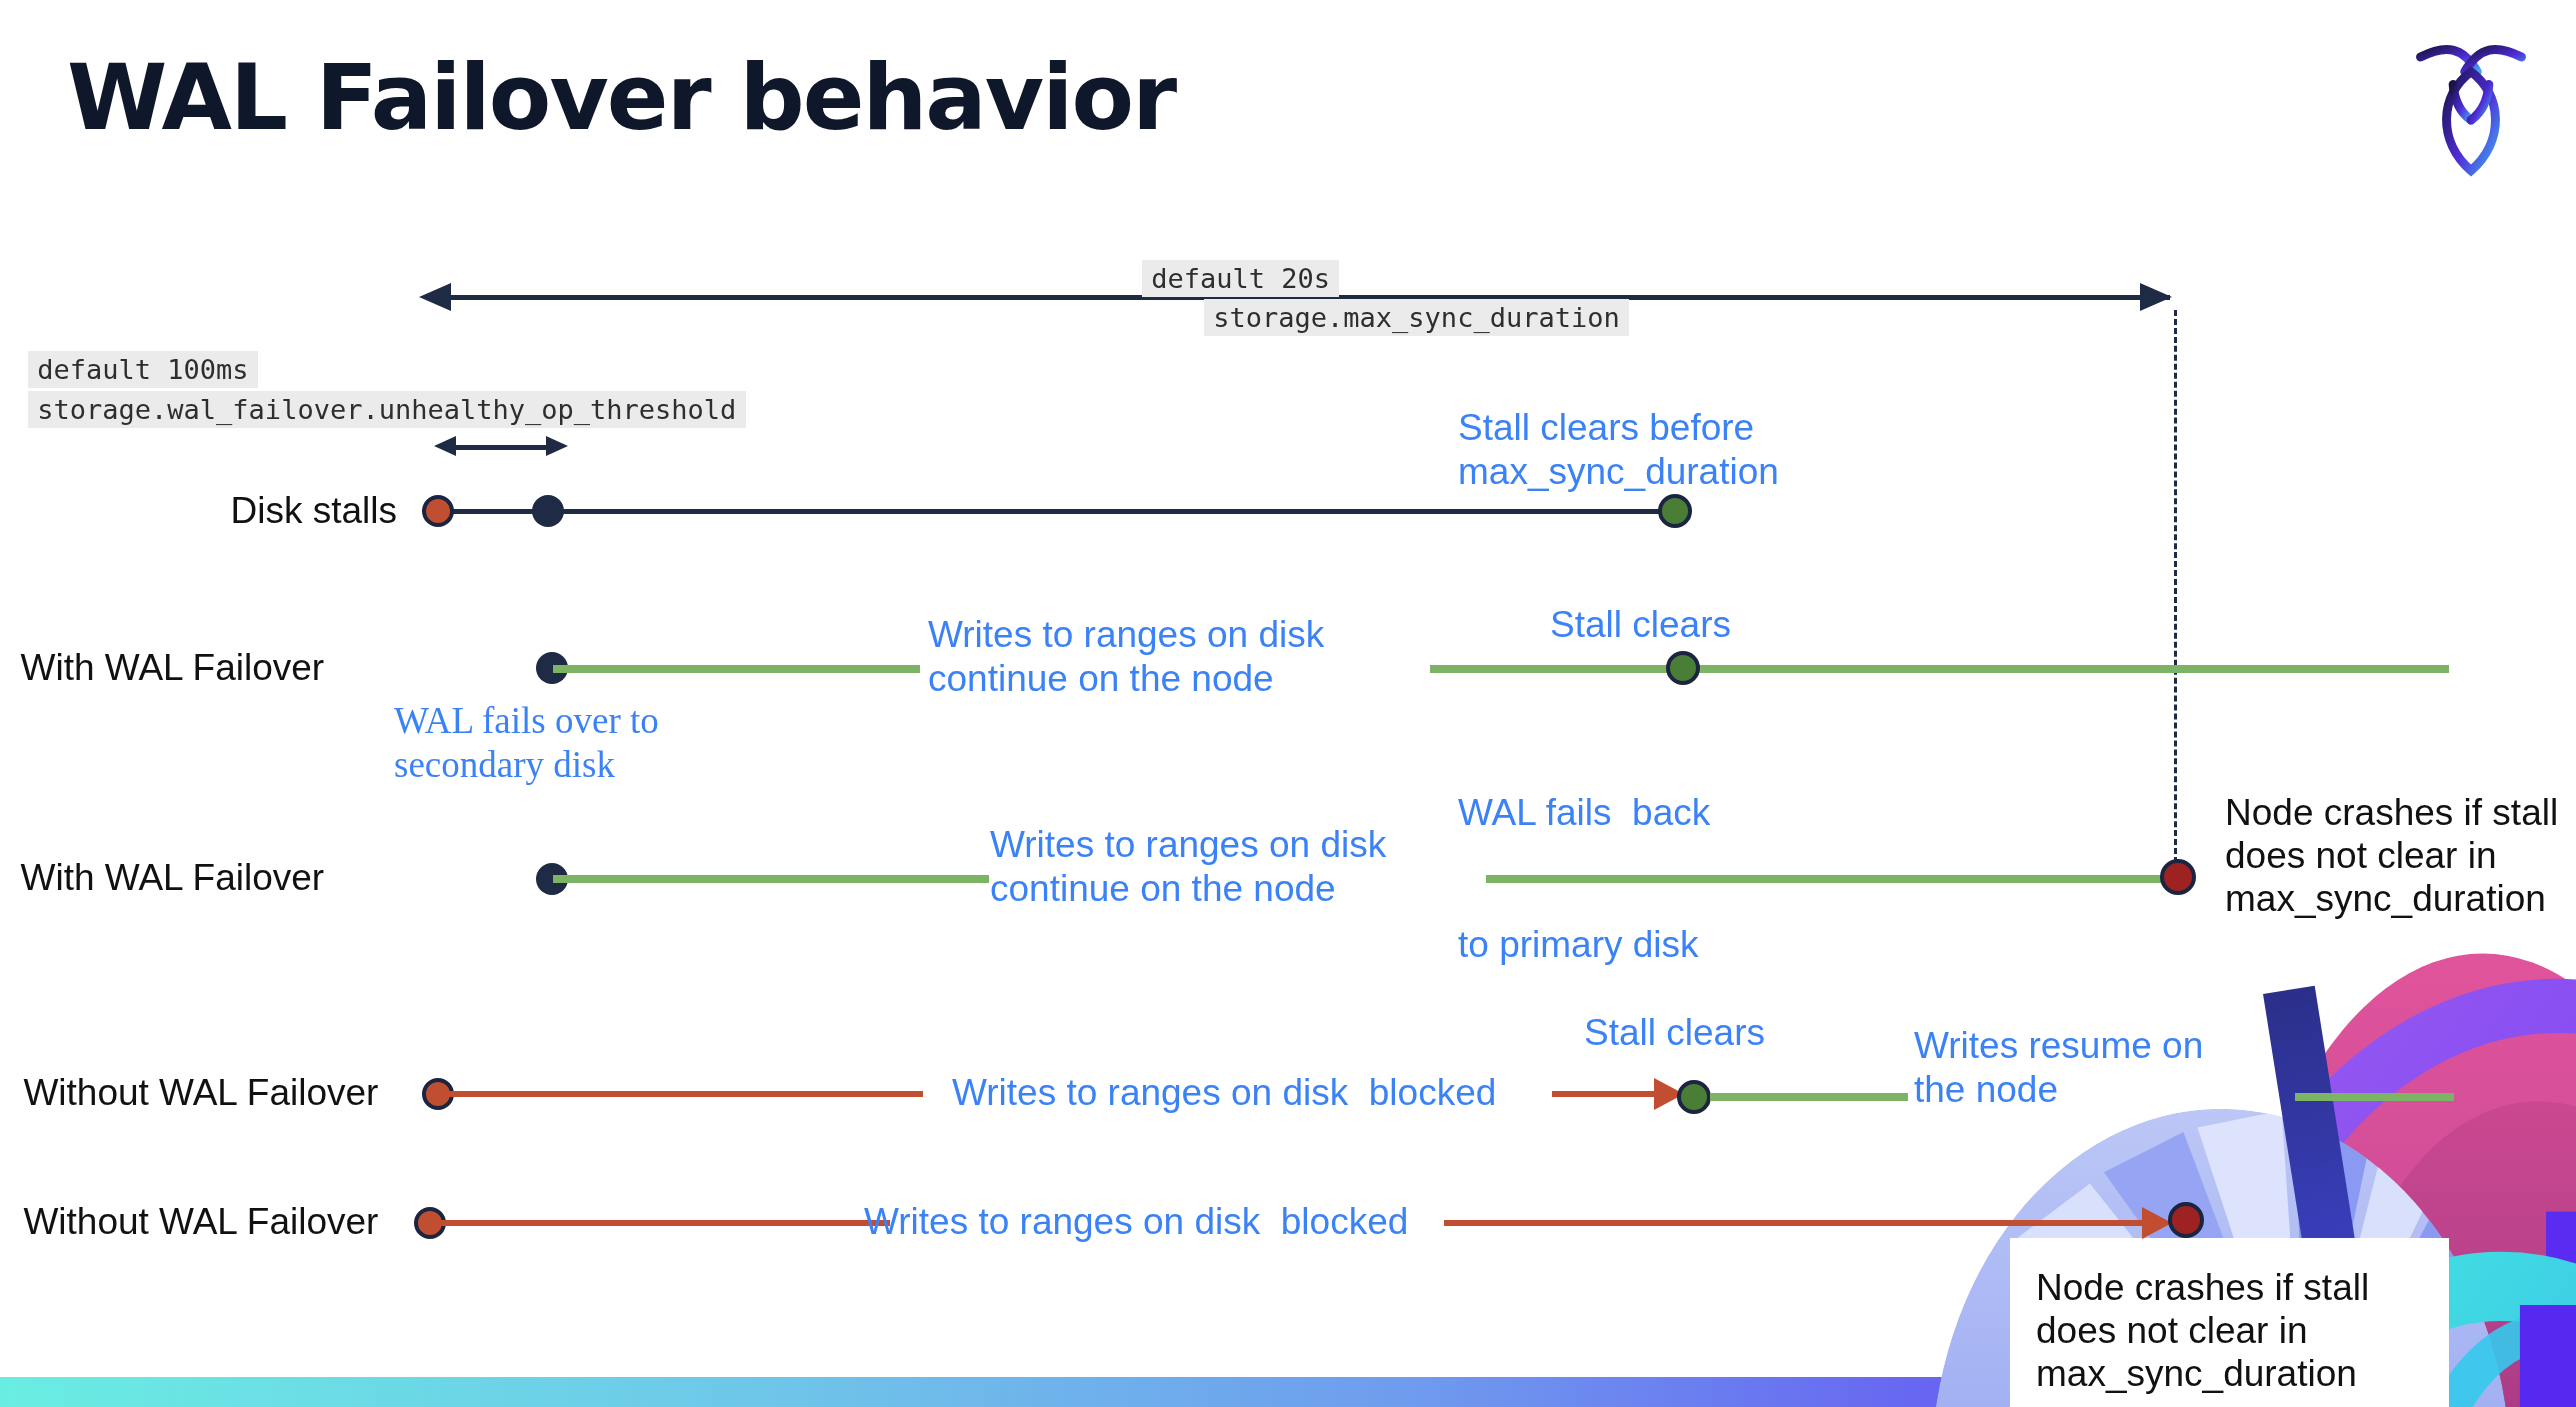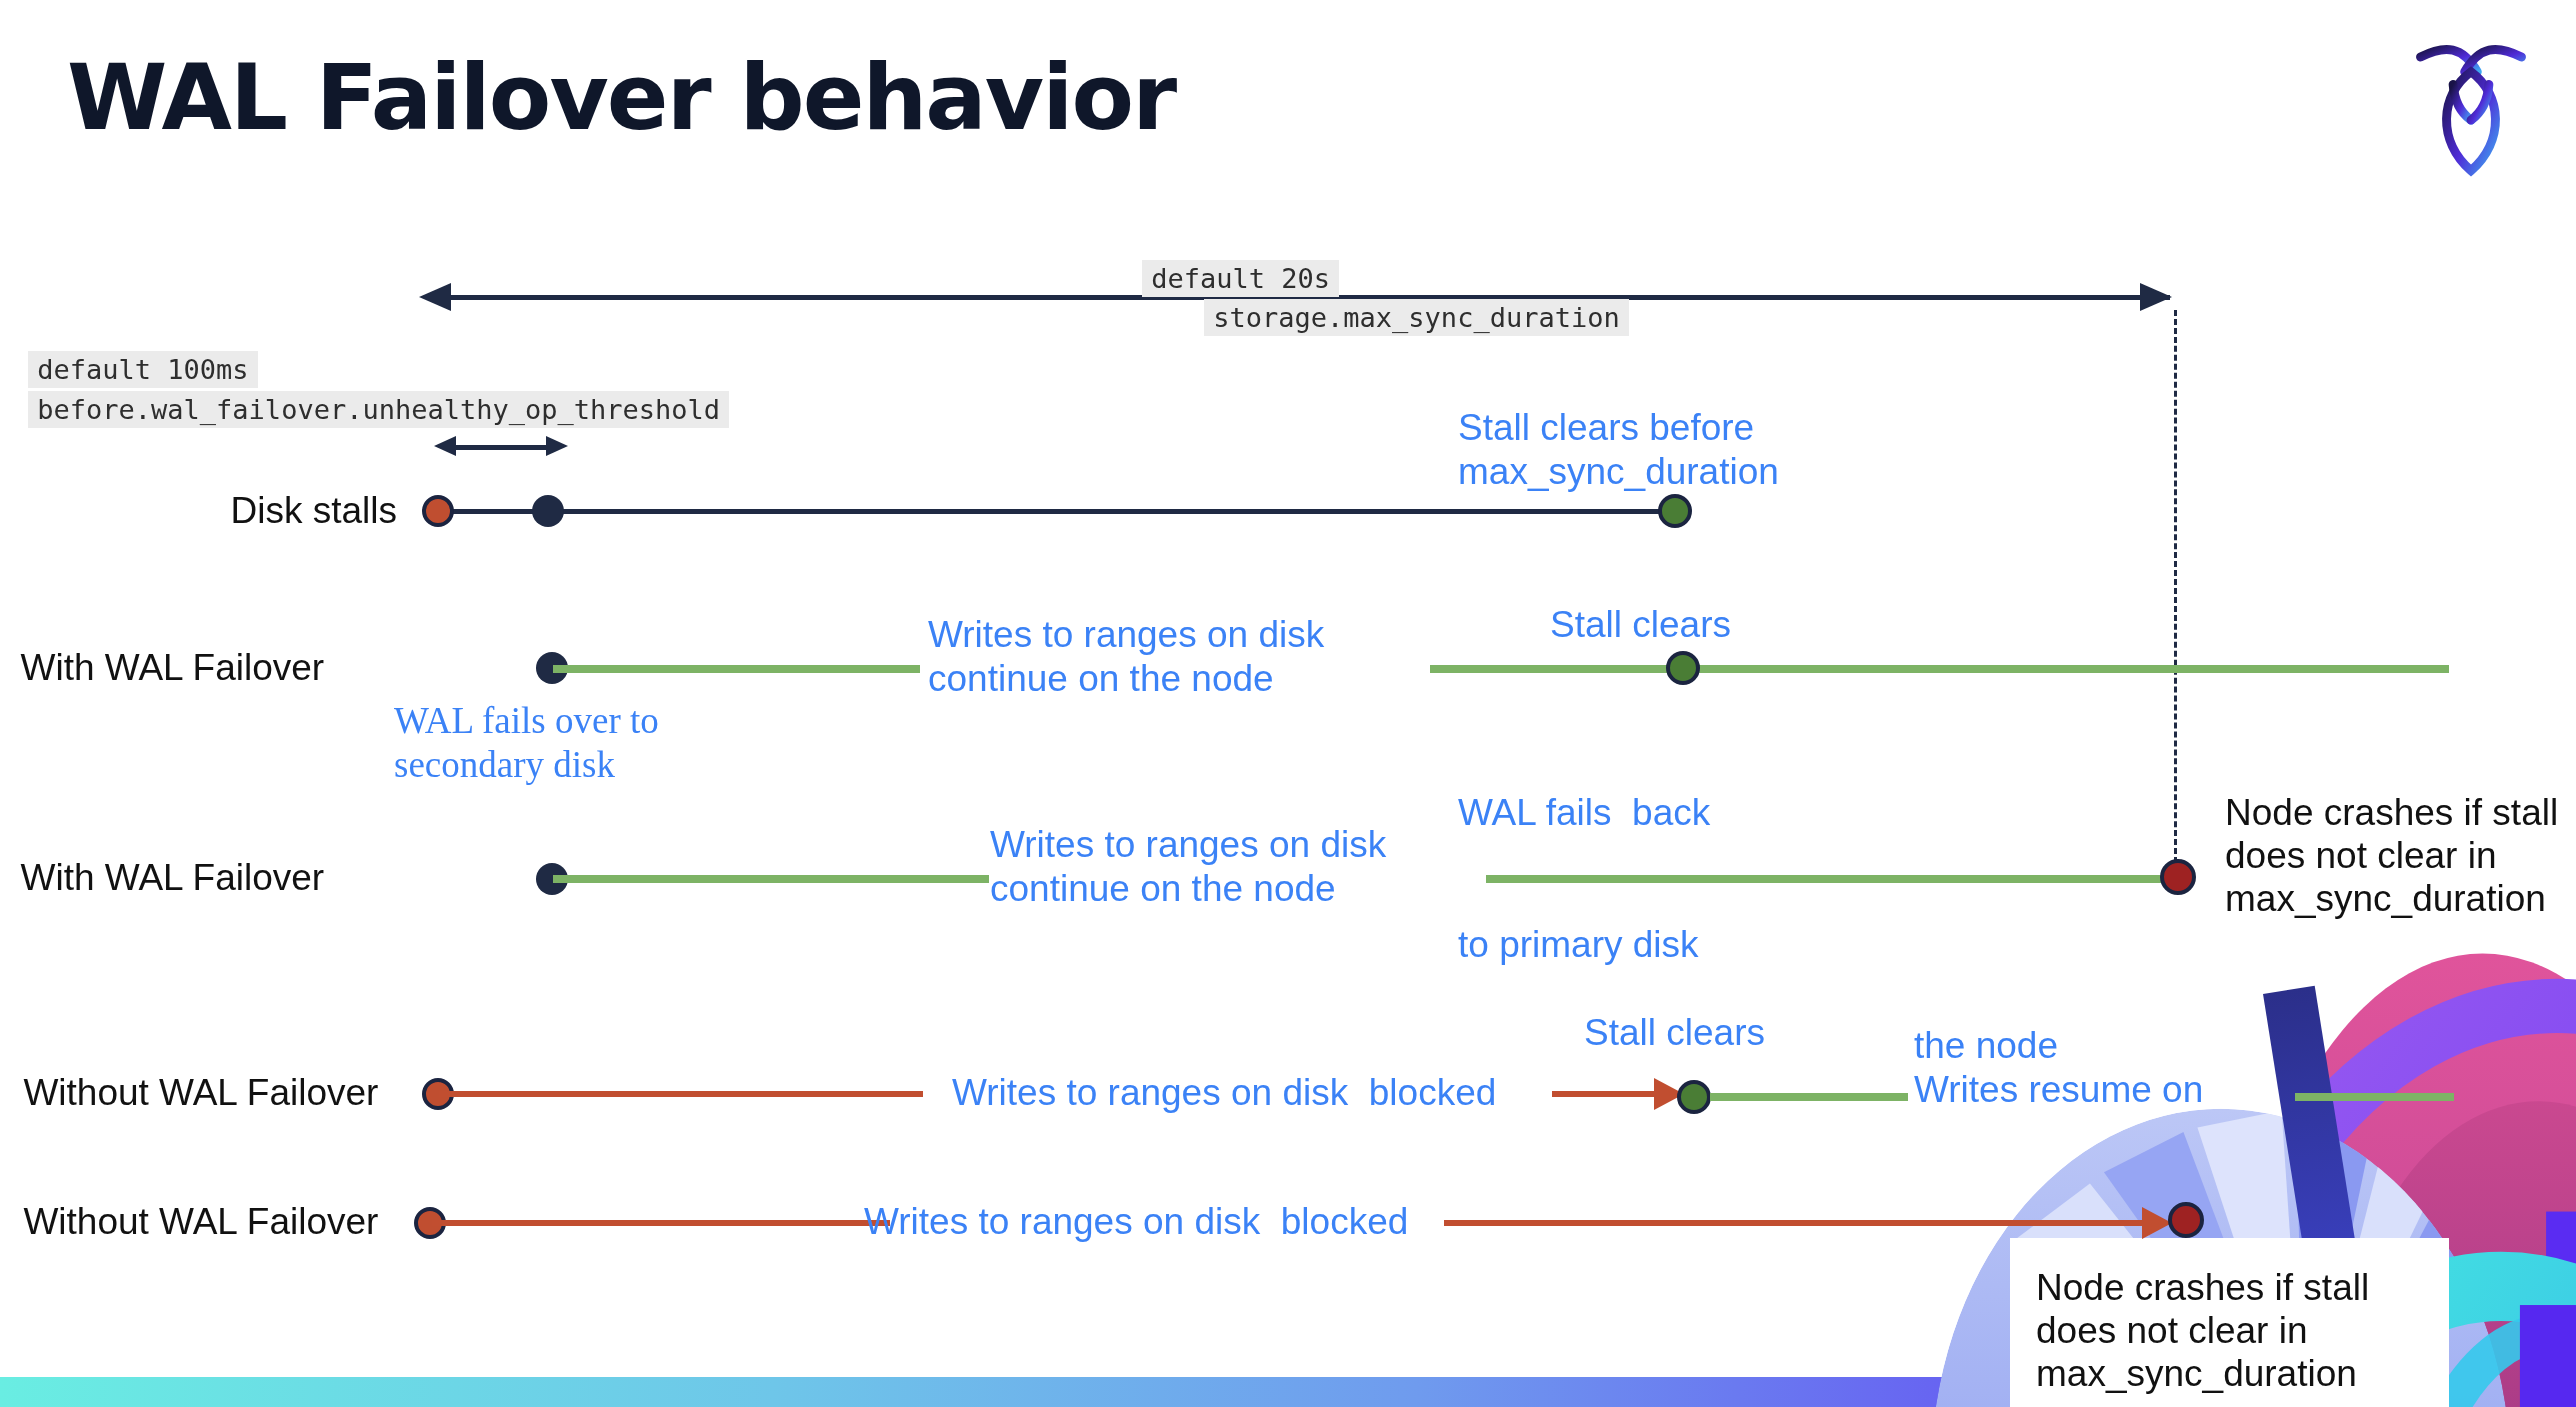--- a/index.html
+++ b/index.html
@@ -131,21 +131,21 @@
 
   <div class="abs hline" style="left:439px;top:295px;width:1731px;"></div>
   <div class="abs tri tri-l-navy" style="left:419px;top:283px;"></div>
   <div class="abs tri tri-r-navy" style="left:2140px;top:283px;"></div>
   <div class="abs mono" style="left:1142px;top:260px;">default 20s</div>
   <div class="abs mono" style="left:1204px;top:299px;">storage.max_sync_duration</div>
 
   <div class="abs dashed-v" style="left:2174px;top:310px;height:553px;"></div>
 
   <div class="abs mono" style="left:28px;top:351px;">default 100ms</div>
-  <div class="abs mono" style="left:28px;top:391px;">before.wal_failover.unhealthy_op_threshold</div>
+  <div class="abs mono" style="left:28px;top:391px;">storage.wal_failover.unhealthy_op_threshold</div>
   <div class="abs hline" style="left:449px;top:445px;width:105px;"></div>
   <div class="abs tri tri-l-sm" style="left:434px;top:436px;"></div>
   <div class="abs tri tri-r-sm" style="left:546px;top:436px;"></div>
 
   <div class="abs lbl" style="left:168px;top:490px;width:229px;text-align:right;">Disk stalls</div>
   <div class="abs hline" style="left:438px;top:509px;width:1237px;"></div>
   <div class="abs dot red-dot" style="left:422px;top:495px;"></div>
   <div class="abs dot navy-dot" style="left:532px;top:495px;"></div>
   <div class="abs dot green-dot" style="left:1658px;top:494px;"></div>
   <div class="abs ann" style="left:1458px;top:406px;width:467px;">
@@ -190,22 +190,22 @@
   <div class="abs lbl" style="left:23.4px;top:1072px;">Without WAL Failover</div>
   <div class="abs dot red-dot" style="left:422px;top:1078px;"></div>
   <div class="abs rline" style="left:439px;top:1091px;width:484px;"></div>
   <div class="abs ann pre" style="left:952px;top:1071px;width:561px;">Writes to ranges on disk  blocked</div>
   <div class="abs rline" style="left:1552px;top:1091px;width:114px;"></div>
   <div class="abs tri tri-r-red" style="left:1654px;top:1078px;"></div>
   <div class="abs dot green-dot" style="left:1677px;top:1080px;"></div>
   <div class="abs ann" style="left:1584px;top:1011px;width:280px;">Stall clears</div>
   <div class="abs gline" style="left:1710px;top:1093px;width:198px;"></div>
   <div class="abs ann" style="left:1914px;top:1024px;width:374px;">
+    <div>Writes resume on</div>
     <div>the node</div>
-    <div>Writes resume on</div>
   </div>
   <div class="abs gline" style="left:2295px;top:1093px;width:159px;"></div>
 
   <div class="abs lbl" style="left:23.4px;top:1201px;">Without WAL Failover</div>
   <div class="abs dot red-dot" style="left:414px;top:1207px;"></div>
   <div class="abs rline" style="left:432px;top:1220px;width:458px;"></div>
   <div class="abs ann pre" style="left:864px;top:1200px;width:561px;">Writes to ranges on disk  blocked</div>
   <div class="abs rline" style="left:1444px;top:1220px;width:706px;"></div>
   <div class="abs tri tri-r-red" style="left:2142px;top:1207px;"></div>
   <div class="abs dot darkred-dot" style="left:2168px;top:1202px;"></div>

